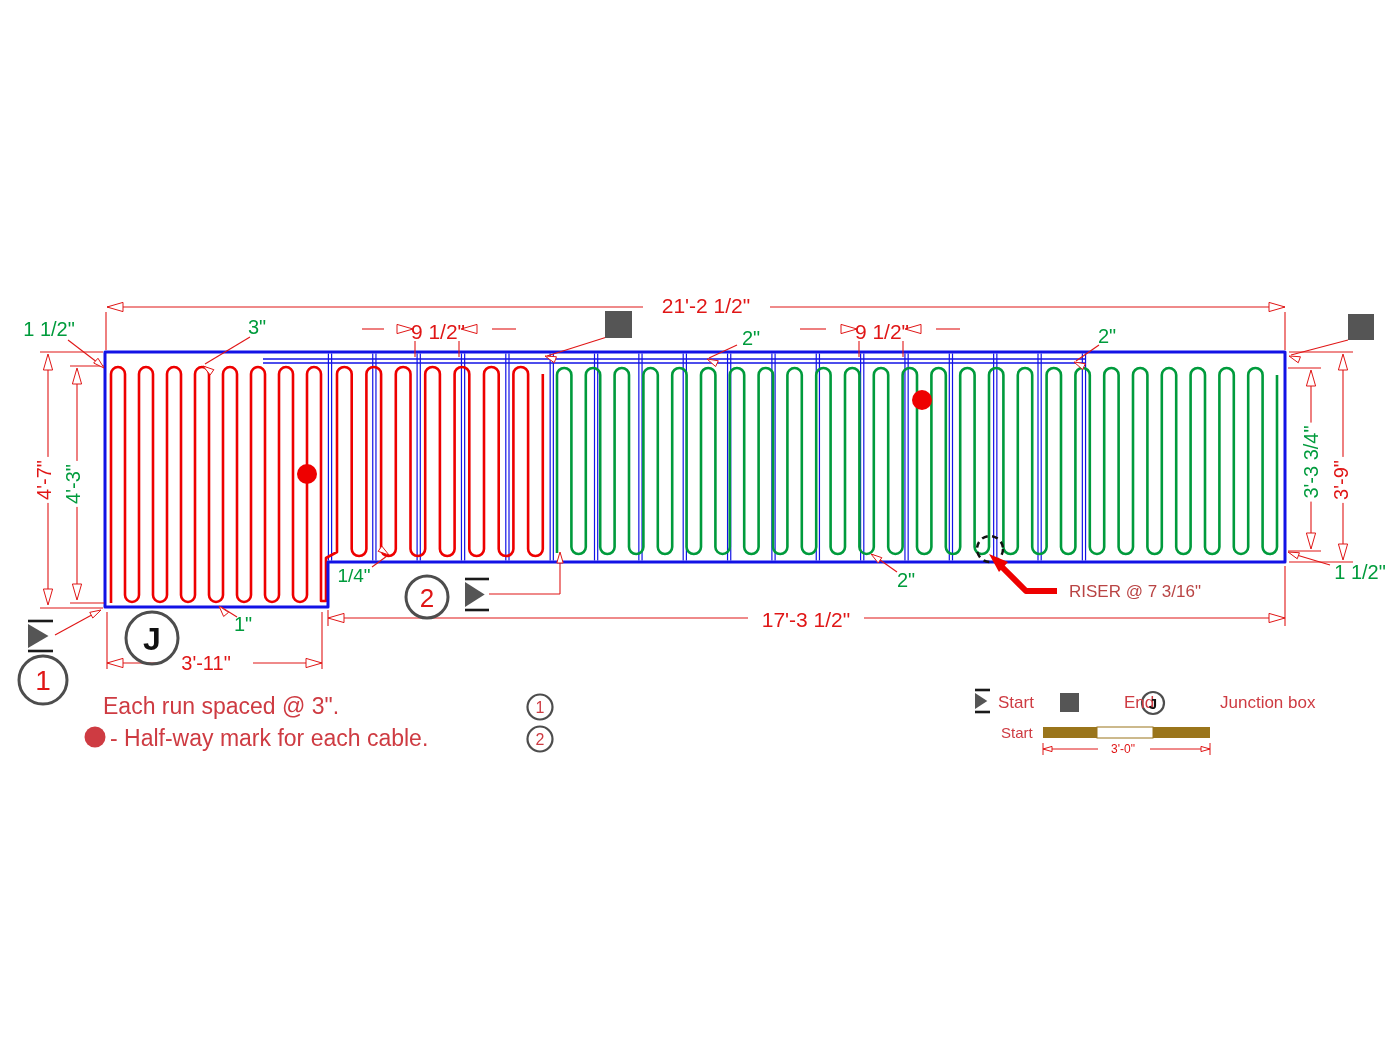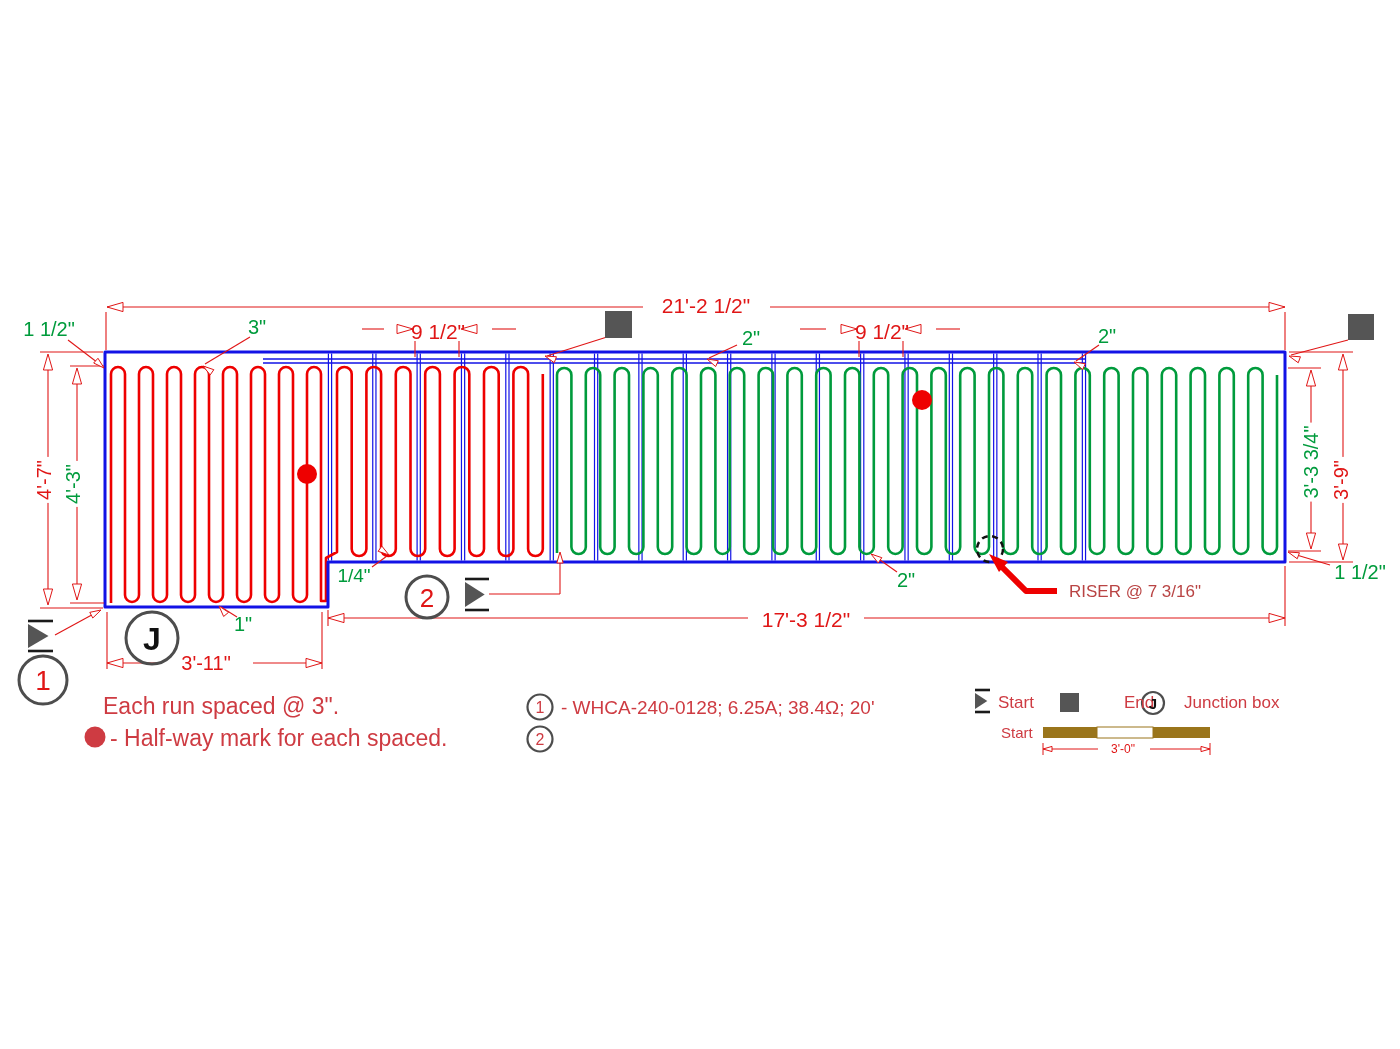--- a/index.html
+++ b/index.html
@@ -212,25 +212,24 @@
   <div class="lbl s20 red bgw" style="left:206px;top:663px">3'-11"</div>
   <div class="lbl s20 green" style="left:243px;top:624px">1"</div>
   <div class="lbl s19 green" style="left:354px;top:575px">1/4"</div>
   <div class="lbl s17 dark" style="left:1135px;top:591px">RISER @ 7 3/16"</div>
 
   <div class="lbl s28 red" style="left:43px;top:681px">1</div>
   <div class="lbl s26 red" style="left:427px;top:598px">2</div>
   <div class="lbl s32 blk" style="left:152px;top:639px">J</div>
 
   <div class="lbl la s23 note" style="left:103px;top:706px">Each run spaced @ 3".</div>
-  <div class="lbl la s23 note" style="left:110px;top:738px">- Half-way mark for each spaced.</div>
+  <div class="lbl la s23 note" style="left:110px;top:738px">- Half-way mark for each cable.</div>
 
   <div class="lbl s16 note" style="left:540px;top:708px">1</div>
-  <div class="lbl la s19 note" style="left:561px;top:707px">- WHCA-240-0128; 6.25A; 38.4Ω; 20'</div>
   <div class="lbl s16 note" style="left:540px;top:740px">2</div>
 
   <div class="lbl la s17 note" style="left:998px;top:702px">Start</div>
   <div class="lbl la s17 note" style="left:1124px;top:702px">End</div>
   <div class="lbl s15 blk" style="left:1153px;top:703px">J</div>
-  <div class="lbl la s17 note" style="left:1184px;top:702px">Junction box</div>
+  <div class="lbl la s17 note" style="left:1220px;top:702px">Junction box</div>
   <div class="lbl la s15 note" style="left:1001px;top:732px">Start</div>
   <div class="lbl s12 red bgw" style="left:1123px;top:749px">3'-0"</div>
 </div>
 
 </body></html>

